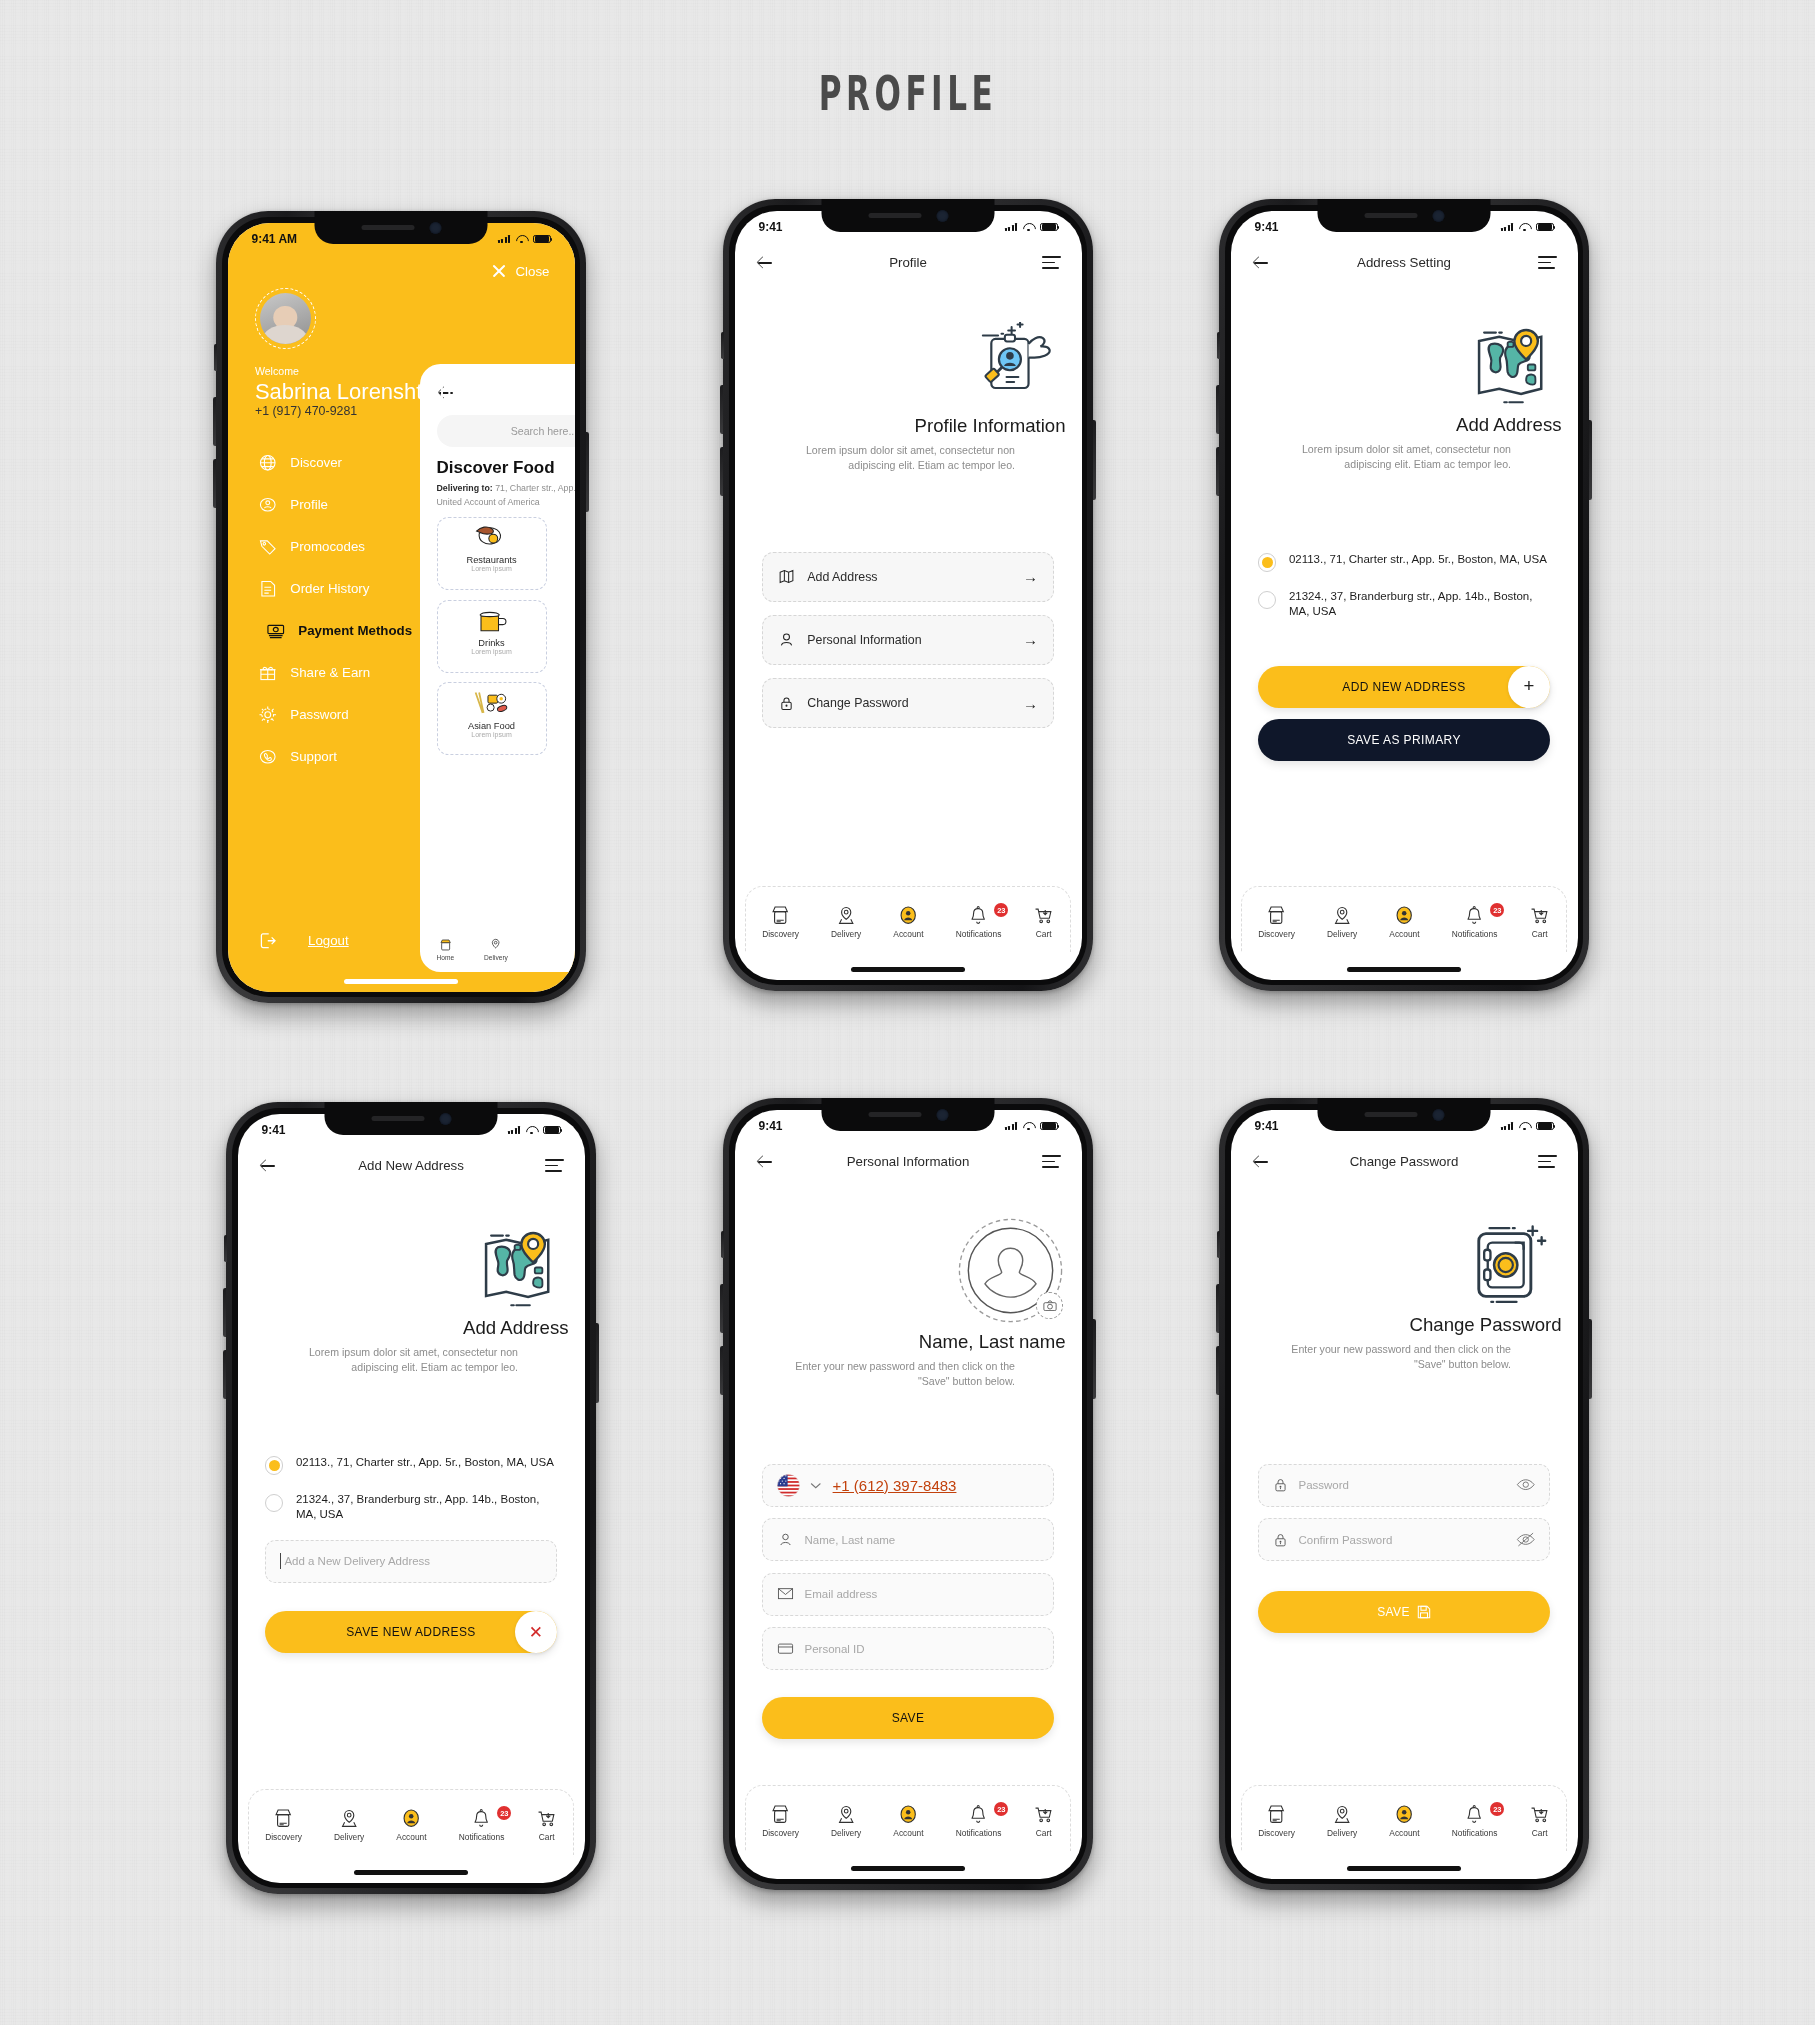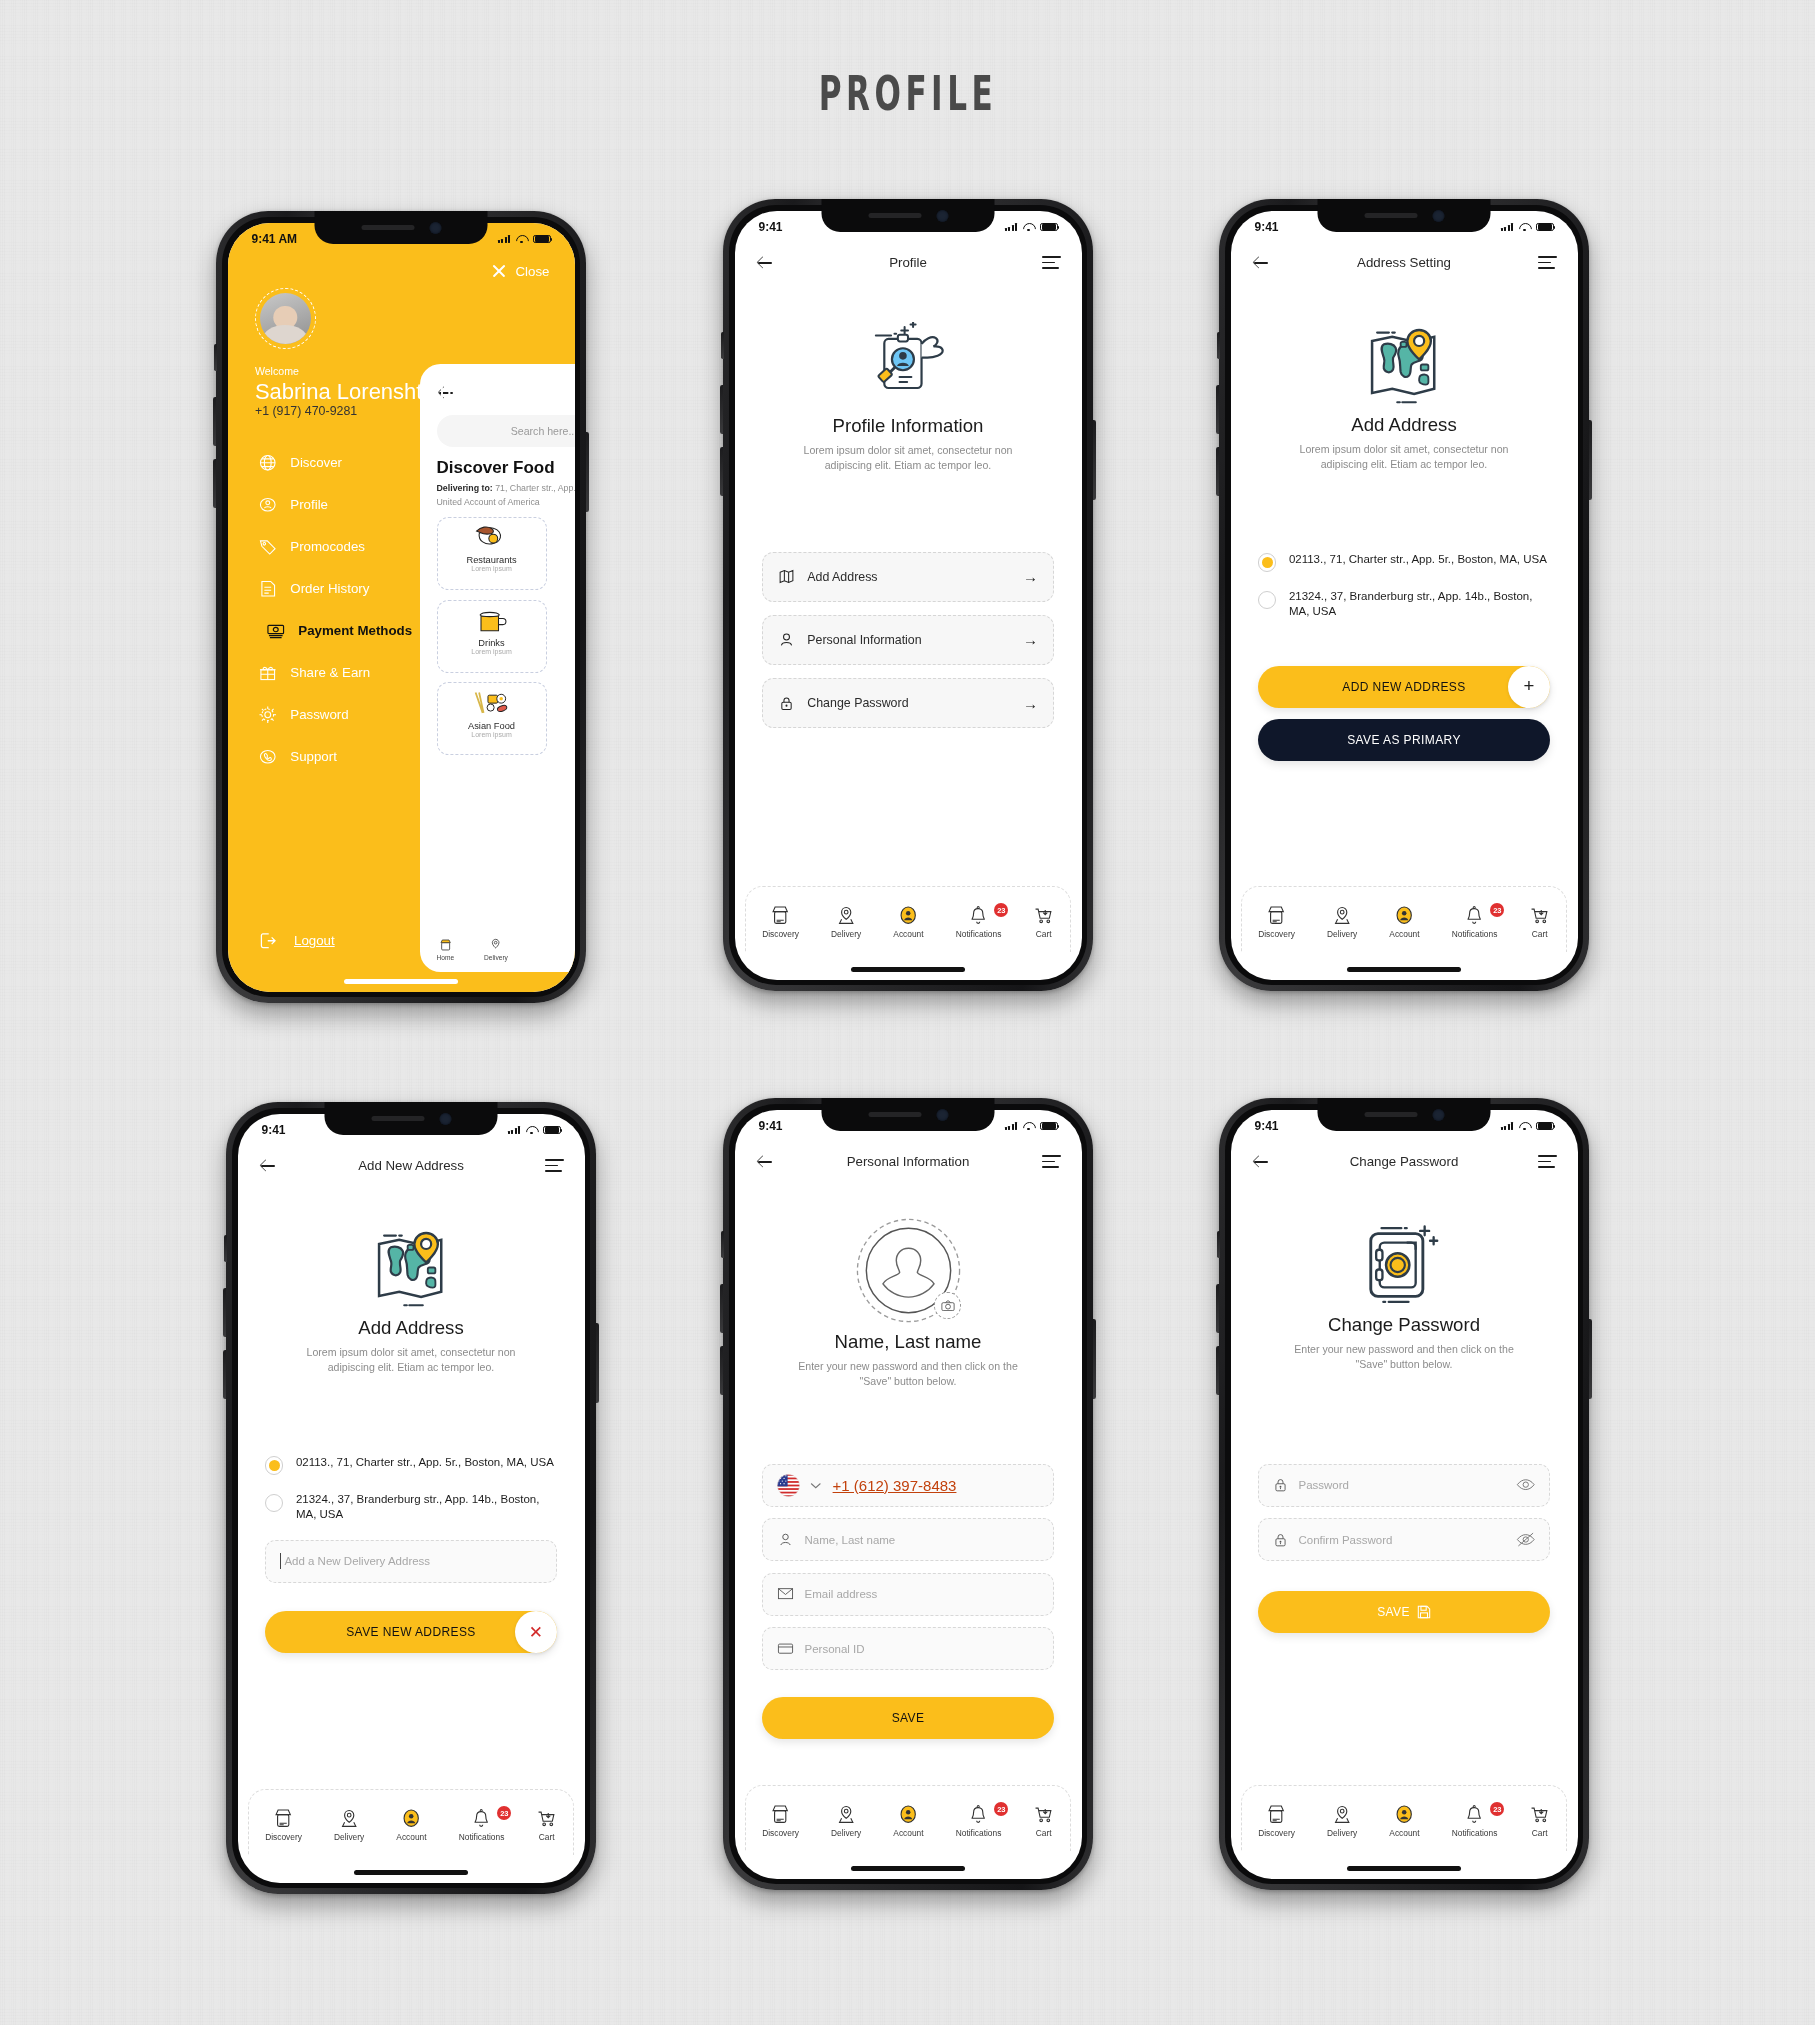--- a/index.html
+++ b/index.html
@@ -104,21 +104,21 @@
   .icon-back { width: 19.5px; height: 19.5px; position: relative; z-index: 2; }
   .icon-back::before{content:"";position:absolute;left:2.7px;top:9.3px;width:14px;height:1.5px;background:#1c1c1c;border-radius:0.9px;}
   .icon-back::after{content:"";position:absolute;left:2.2px;top:5.3px;width:8.4px;height:8.4px;border-left:1.5px solid #1c1c1c;border-bottom:1.5px solid #1c1c1c;transform:rotate(45deg);border-radius:0.9px;}
   .icon-menu { margin-left: auto; width: 18.6px; height: 13.3px; position: relative; z-index: 2; }
   .icon-menu i { position: absolute; left: 0; height: 1.8px; background: #1c1c1c; border-radius: 0.9px; }
   .icon-menu i:nth-child(1){top:0;width:18.6px}
   .icon-menu i:nth-child(2){top:5.8px;width:13.3px}
   .icon-menu i:nth-child(3){top:11.5px;width:17px}
 
   
-  .hero { position: absolute; left: 0; right: 0; text-align: center; }
+  .hero { position: absolute; left: 0; right: 16px; text-align: right; }
   .hero h2 { font-size: 18.6px; font-weight: normal; color: #1b1b1b; margin-top: 4.4px; }
   .hero p  { font-size: 10.6px; color: #8c8c8c; line-height: 1.45; margin: 6.2px auto 0; width: 230px; }
 
   
   .drow {
     margin: 0 27.4px 13.3px; height: 50px; border-radius: 11.5px;
     border: 0.9px dashed #d6d6d6; background: #f7f7f7;
     display: flex; align-items: center; padding: 0 15px; gap: 12.4px;
   }
   .drow .lbl { font-size: 12.4px; color: #2b2b2b; }
@@ -194,21 +194,21 @@
   .avatar .ph::after{content:"";position:absolute;left:50%;top:64%;width:86%;height:52%;transform:translateX(-50%);border-radius:50% 50% 0 0;background:#ded6cf;}
   .drawer .welcome { position: absolute; top: 142px; left: 27.4px; color: #fff; font-size: 10.6px; }
   .drawer .uname   { position: absolute; top: 156px; left: 27.4px; color: #fff; font-size: 22px; }
   .drawer .uphone  { position: absolute; top: 181px; left: 27.4px; color: #333; font-size: 12.4px; }
   .menu { position: absolute; top: 219px; left: 0; right: 0; }
   .menu .mi { display: flex; align-items: center; gap: 13.3px; padding: 0 0 0 30px; height: 42px; color: #fff; }
   .menu .mi .mlabel { font-size: 13.3px; }
   .menu .mi.active { color: #111; padding-left: 38px; }
   .menu .mi.active .mlabel { font-weight: bold; }
   .mi-ic { width: 19.5px; height: 19.5px; flex: none; }
-  .logout { position: absolute; bottom: 41px; left: 30px; display: flex; align-items: center; gap: 17px; color: #fff; text-decoration: underline; }
+  .logout { position: absolute; bottom: 41px; left: 30px; display: flex; align-items: center; gap: 31px; color: #fff; text-decoration: underline; }
   .logout .mlabel { font-size: 13.3px; }
 
   
   .stackcard { position: absolute; background: #fff; border-radius: 20.4px 0 0 20.4px; }
   .sc3 { top: 190px; right: 0; width: 84px; bottom: 82px; background:#e4e4e4; }
   .sc2 { top: 164px; right: 0; width: 119px; bottom: 48px; background:#f0f0f0; }
   .sc1 { top: 141px; right: 0; width: 155px; bottom: 19.5px; background:#fff; overflow: hidden; }
   .sc1 .inner { position: absolute; top: 0; left: 0; width: 248px; height: 100%; padding: 19.5px 0 0 17px; }
   .sc1 .sback { width: 19.5px; height: 19.5px; position: relative; }
   .sc1 .sback::before{content:"";position:absolute;left:2.7px;top:9.3px;width:14px;height:1.5px;background:#1c1c1c;border-radius:0.9px;}

